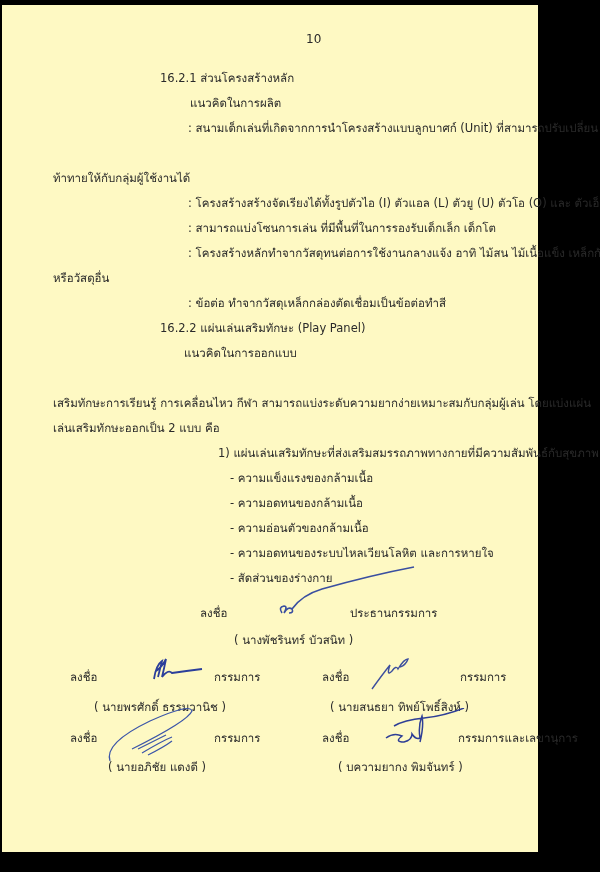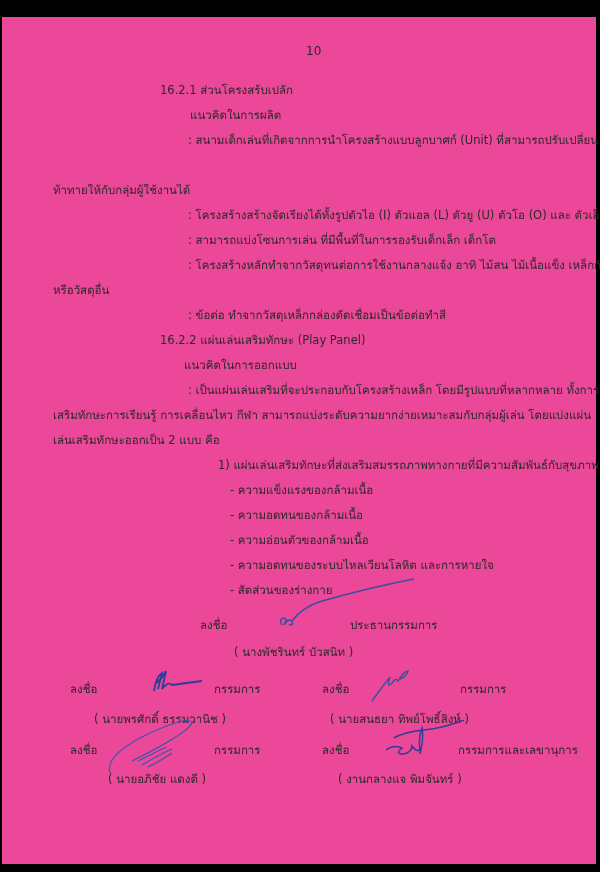--- a/index.html
+++ b/index.html
@@ -2,54 +2,52 @@
 <html><head>
   <meta charset="utf-8">
   <style>
     html, body { margin: 0; padding: 0; }
     body {
       width: 600px; height: 872px; background: #000; position: relative; overflow: hidden;
       font-family: "DejaVu Sans", "Liberation Sans", sans-serif;
       color: #222;
     }
     .page {
-      position: absolute; left: 2px; top: 5px; width: 594px; height: 847px;
-      background: #ec4899;
-      margin-top: 12px;
+      position: absolute; left: 2px; top: 5px; width: 536px; height: 847px;
+      background: #fef9c3;
     }
     .t { position: absolute; font-size: 11.5px; line-height: 14px; white-space: nowrap; color: #2a2a2a; }
     .pagenum { left: 306px; top: 32px; font-size: 12px; }
     .sig { position: absolute; }
     .footer {
       position: absolute; left: 0; top: 872px; width: 600px; height: 36px; background: #4d7c0f;
     }
     .footer-text {
       position: absolute; right: 4px; top: 2px; color: #fff;
       font-family: "DejaVu Sans Mono", "Liberation Mono", monospace; font-size: 12px; line-height: 16px;
     }
   </style>
 </head>
 <body>
 
 <div class="page">
   <div class="t pagenum" style="left:304px;top:27px;">10</div>
 
-  <div class="t" style="left:158px;top:66px;">16.2.1 ส่วนโครงสร้บเปลัก</div>
+  <div class="t" style="left:158px;top:66px;">16.2.1 ส่วนโครงสร้างหลัก</div>
   <div class="t" style="left:188px;top:91px;">แนวคิดในการผลิต</div>
   <div class="t" style="left:186px;top:116px;">: สนามเด็กเล่นที่เกิดจากการนำโครงสร้างแบบลูกบาศก์ (Unit) ที่สามารถปรับเปลี่ยน</div>
   <div class="t" style="left:51px;top:166px;">ท้าทายให้กับกลุ่มผู้ใช้งานได้</div>
   <div class="t" style="left:186px;top:191px;">: โครงสร้างสร้างจัดเรียงได้ทั้งรูปตัวไอ (I) ตัวแอล (L) ตัวยู (U) ตัวโอ (O) และ ตัวเอ็กซ์ (X)</div>
   <div class="t" style="left:186px;top:216px;">: สามารถแบ่งโซนการเล่น ที่มีพื้นที่ในการรองรับเด็กเล็ก เด็กโต</div>
   <div class="t" style="left:186px;top:241px;">: โครงสร้างหลักทำจากวัสดุทนต่อการใช้งานกลางแจ้ง อาทิ ไม้สน ไม้เนื้อแข็ง เหล็กกันสนิม</div>
   <div class="t" style="left:51px;top:266px;">หรือวัสดุอื่น</div>
   <div class="t" style="left:186px;top:291px;">: ข้อต่อ ทำจากวัสดุเหล็กกล่องตัดเชื่อมเป็นข้อต่อทำสี</div>
 
   <div class="t" style="left:158px;top:316px;">16.2.2 แผ่นเล่นเสริมทักษะ (Play Panel)</div>
   <div class="t" style="left:182px;top:341px;">แนวคิดในการออกแบบ</div>
-  <div class="t" style="left:186px;top:366px;">: เป็นแผ่นเล่นเสริมที่จะประกอบกับโครงสร้างเหล็ก โดยมีรูปแบบที่หลากหลาย ทั้งการ</div>
   <div class="t" style="left:51px;top:391px;text-align:right;">เสริมทักษะการเรียนรู้ การเคลื่อนไหว กีฬา สามารถแบ่งระดับความยากง่ายเหมาะสมกับกลุ่มผู้เล่น โดยแบ่งแผ่น</div>
   <div class="t" style="left:51px;top:416px;">เล่นเสริมทักษะออกเป็น 2 แบบ คือ</div>
   <div class="t" style="left:216px;top:441px;">1)  แผ่นเล่นเสริมทักษะที่ส่งเสริมสมรรถภาพทางกายที่มีความสัมพันธ์กับสุขภาพ</div>
   <div class="t" style="left:228px;top:466px;">-     ความแข็งแรงของกล้ามเนื้อ</div>
   <div class="t" style="left:228px;top:491px;">-     ความอดทนของกล้ามเนื้อ</div>
   <div class="t" style="left:228px;top:516px;">-     ความอ่อนตัวของกล้ามเนื้อ</div>
   <div class="t" style="left:228px;top:541px;">-     ความอดทนของระบบไหลเวียนโลหิต และการหายใจ</div>
   <div class="t" style="left:228px;top:566px;">-     สัดส่วนของร่างกาย</div>
 
   <div class="t" style="left:198px;top:601px;">ลงชื่อ</div>
@@ -78,18 +76,18 @@
     <path d="M8 56 q-6 -18 40 -40 q40 -18 42 -10 q-4 10 -60 38 M36 44 q20 -10 28 -14 M40 48 q20 -12 30 -16 M46 50 q16 -8 24 -14" fill="none" stroke="#3b55a8" stroke-width="1.2"></path>
   </svg>
   <div class="t" style="left:212px;top:726px;">กรรมการ</div>
   <div class="t" style="left:106px;top:755px;">( นายอภิชัย แดงดี )</div>
 
   <div class="t" style="left:320px;top:726px;">ลงชื่อ</div>
   <svg class="sig" style="left:378px;top:703px;" width="90" height="40">
     <path d="M6 30 q8 -6 16 -2 q-8 6 2 6 q8 -2 8 -8 q4 6 8 4 q-2 -12 2 -22 q2 10 -2 26 M14 18 q10 -6 30 -8 q20 -2 40 -10" fill="none" stroke="#2f3f96" stroke-width="1.5"></path>
   </svg>
   <div class="t" style="left:456px;top:726px;">กรรมการและเลขานุการ</div>
-  <div class="t" style="left:336px;top:755px;">( งานกลางแจ  พิมจันทร์  )</div>
+  <div class="t" style="left:336px;top:755px;">( บความยากง  พิมจันทร์  )</div>
 </div>
 
 <div class="footer">
   <span class="footer-text">[2409x3437]https://upic.me/</span>
 </div>
 
 </body></html>

